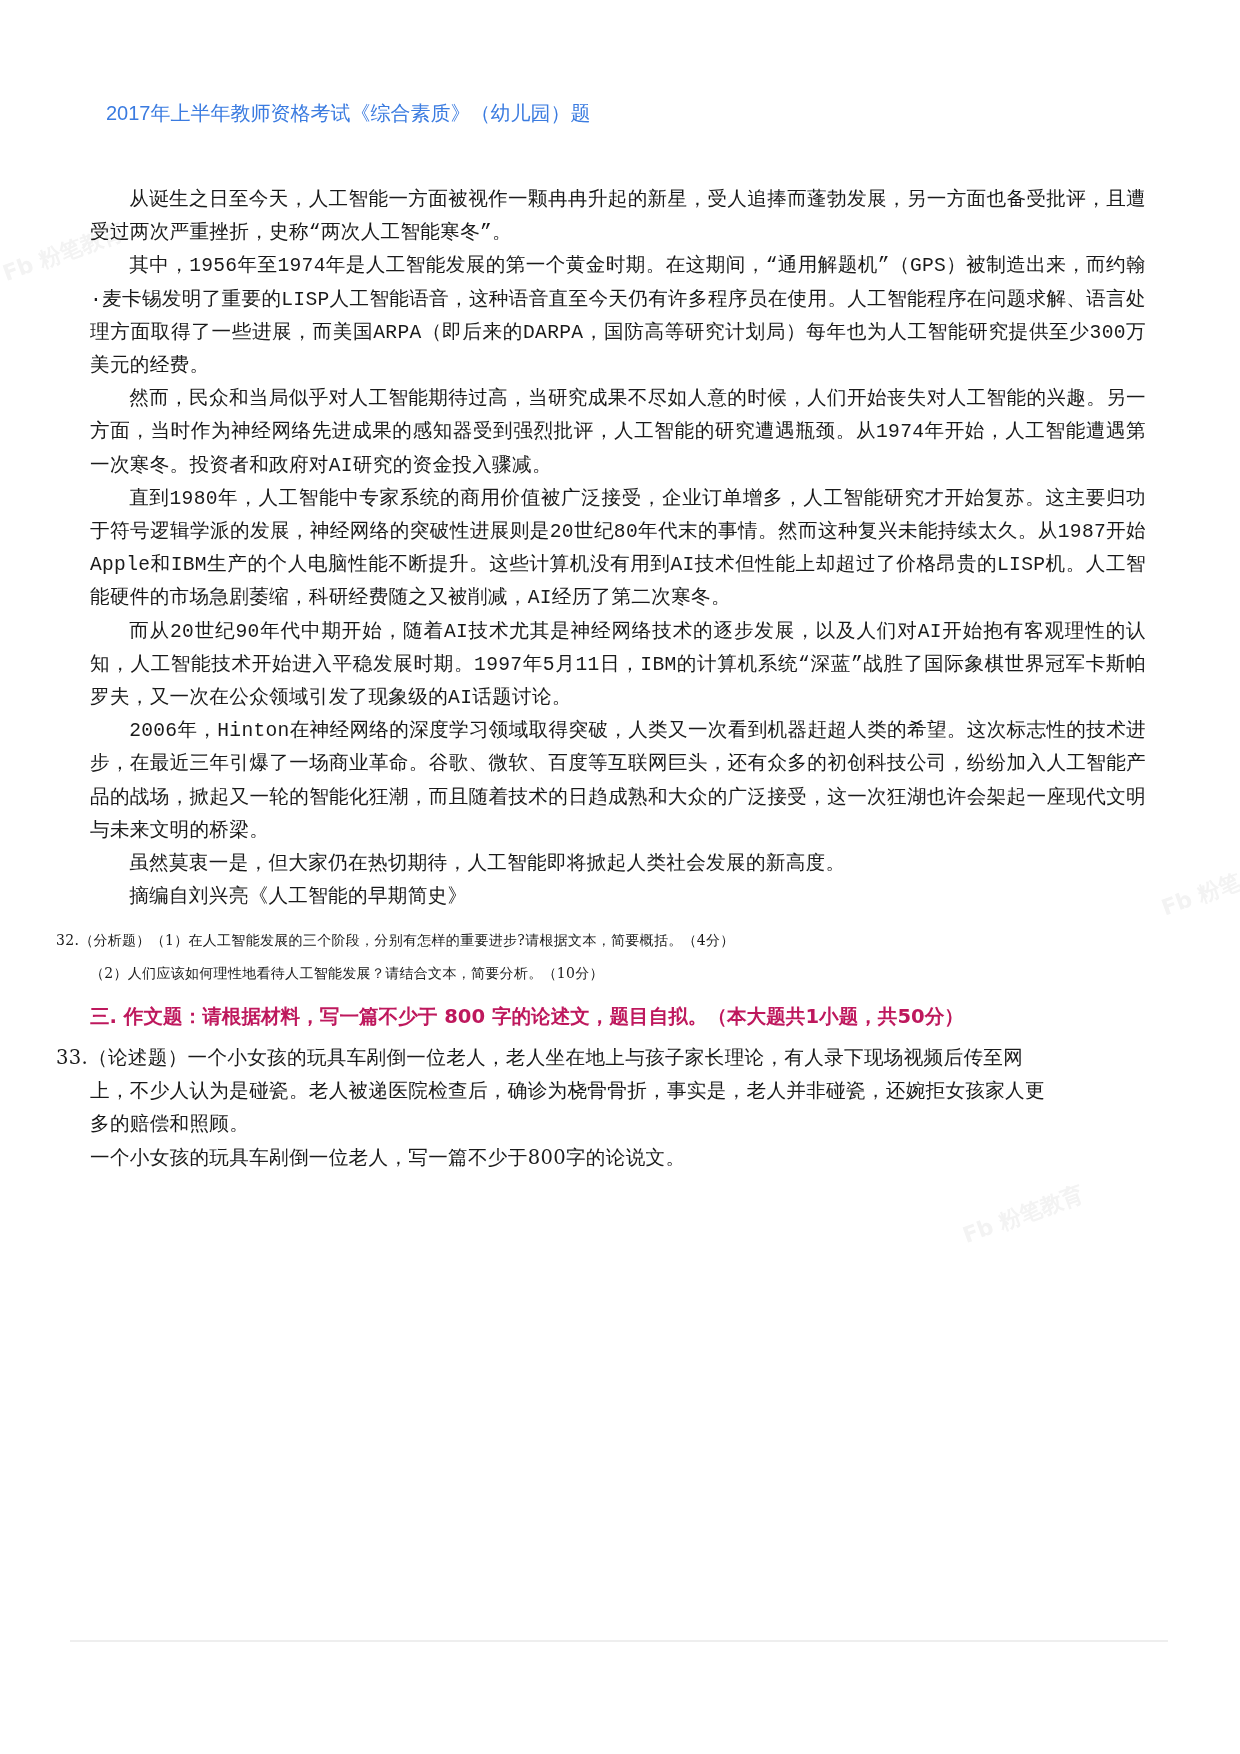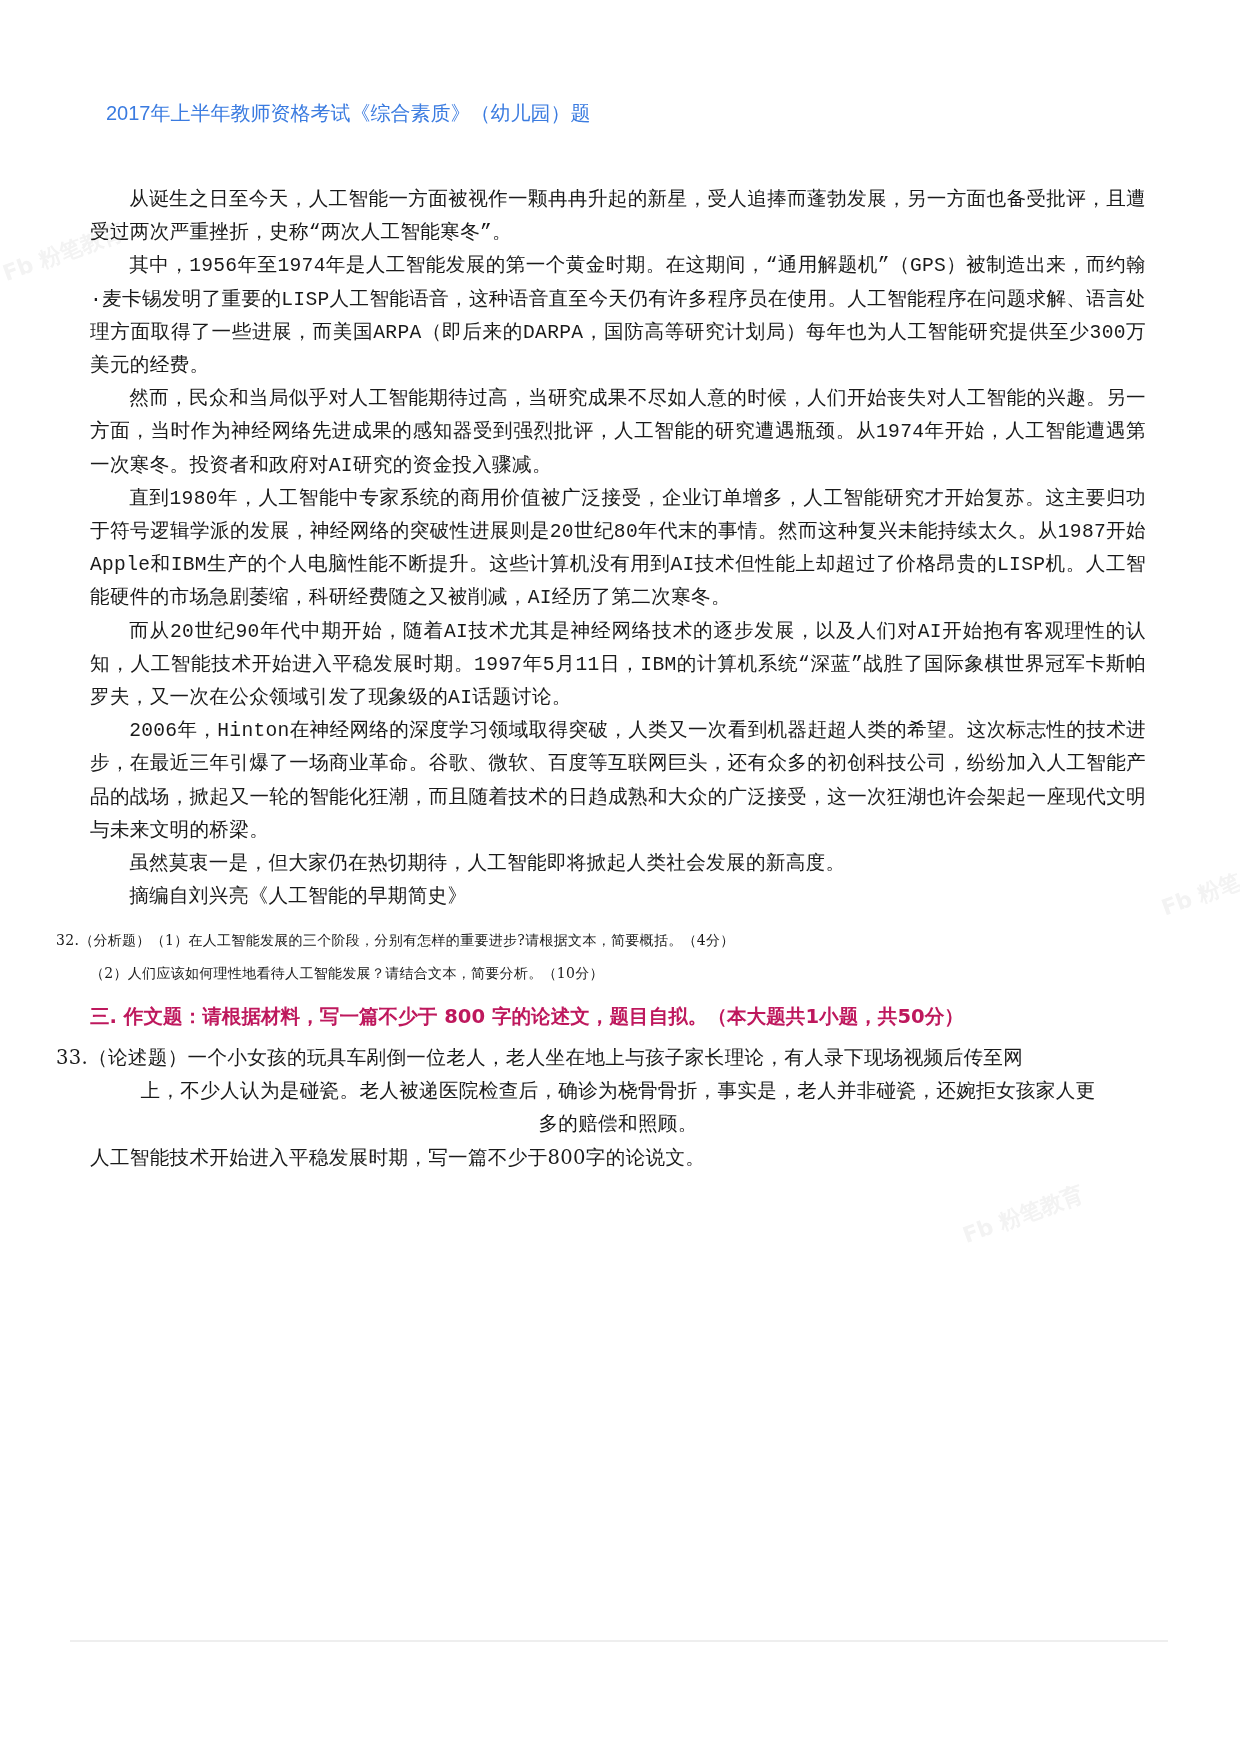--- a/index.html
+++ b/index.html
@@ -78,21 +78,20 @@
       width: 1090px;
       font-size: 19.6px;
       line-height: 33.2px;
       letter-spacing: 0.3px;
     }
     .essay .q-first {
       margin: 0;
     }
     .essay .q-cont {
       margin: 0 0 0 34px;
-      text-align: center;
     }
     .essay .plain {
       margin: 0 0 0 34px;
     }
     .divider {
       position: absolute;
       left: 70px;
       top: 1640px;
       width: 1098px;
       height: 2px;
@@ -133,16 +132,16 @@
   <p class="q-line">32.（分析题）（1）在人工智能发展的三个阶段，分别有怎样的重要进步?请根据文本，简要概括。（4分）</p>
   <p class="q-sub">（2）人们应该如何理性地看待人工智能发展？请结合文本，简要分析。（10分）</p>
 </div>
 
 <div class="section-heading">三. 作文题：请根据材料，写一篇不少于 800 字的论述文，题目自拟。（本大题共1小题，共50分）</div>
 
 <div class="essay">
   <p class="q-first">33.（论述题）一个小女孩的玩具车剐倒一位老人，老人坐在地上与孩子家长理论，有人录下现场视频后传至网</p>
   <p class="q-cont">上，不少人认为是碰瓷。老人被递医院检查后，确诊为桡骨骨折，事实是，老人并非碰瓷，还婉拒女孩家人更</p>
   <p class="q-cont">多的赔偿和照顾。</p>
-  <p class="plain">人工智能技术开始进入平稳发展时期，写一篇不少于800字的论说文。</p>
+  <p class="plain">一个小女孩的玩具车剐倒一位老人，写一篇不少于800字的论说文。</p>
 </div>
 
 <div class="divider"></div>
 
 </body></html>

